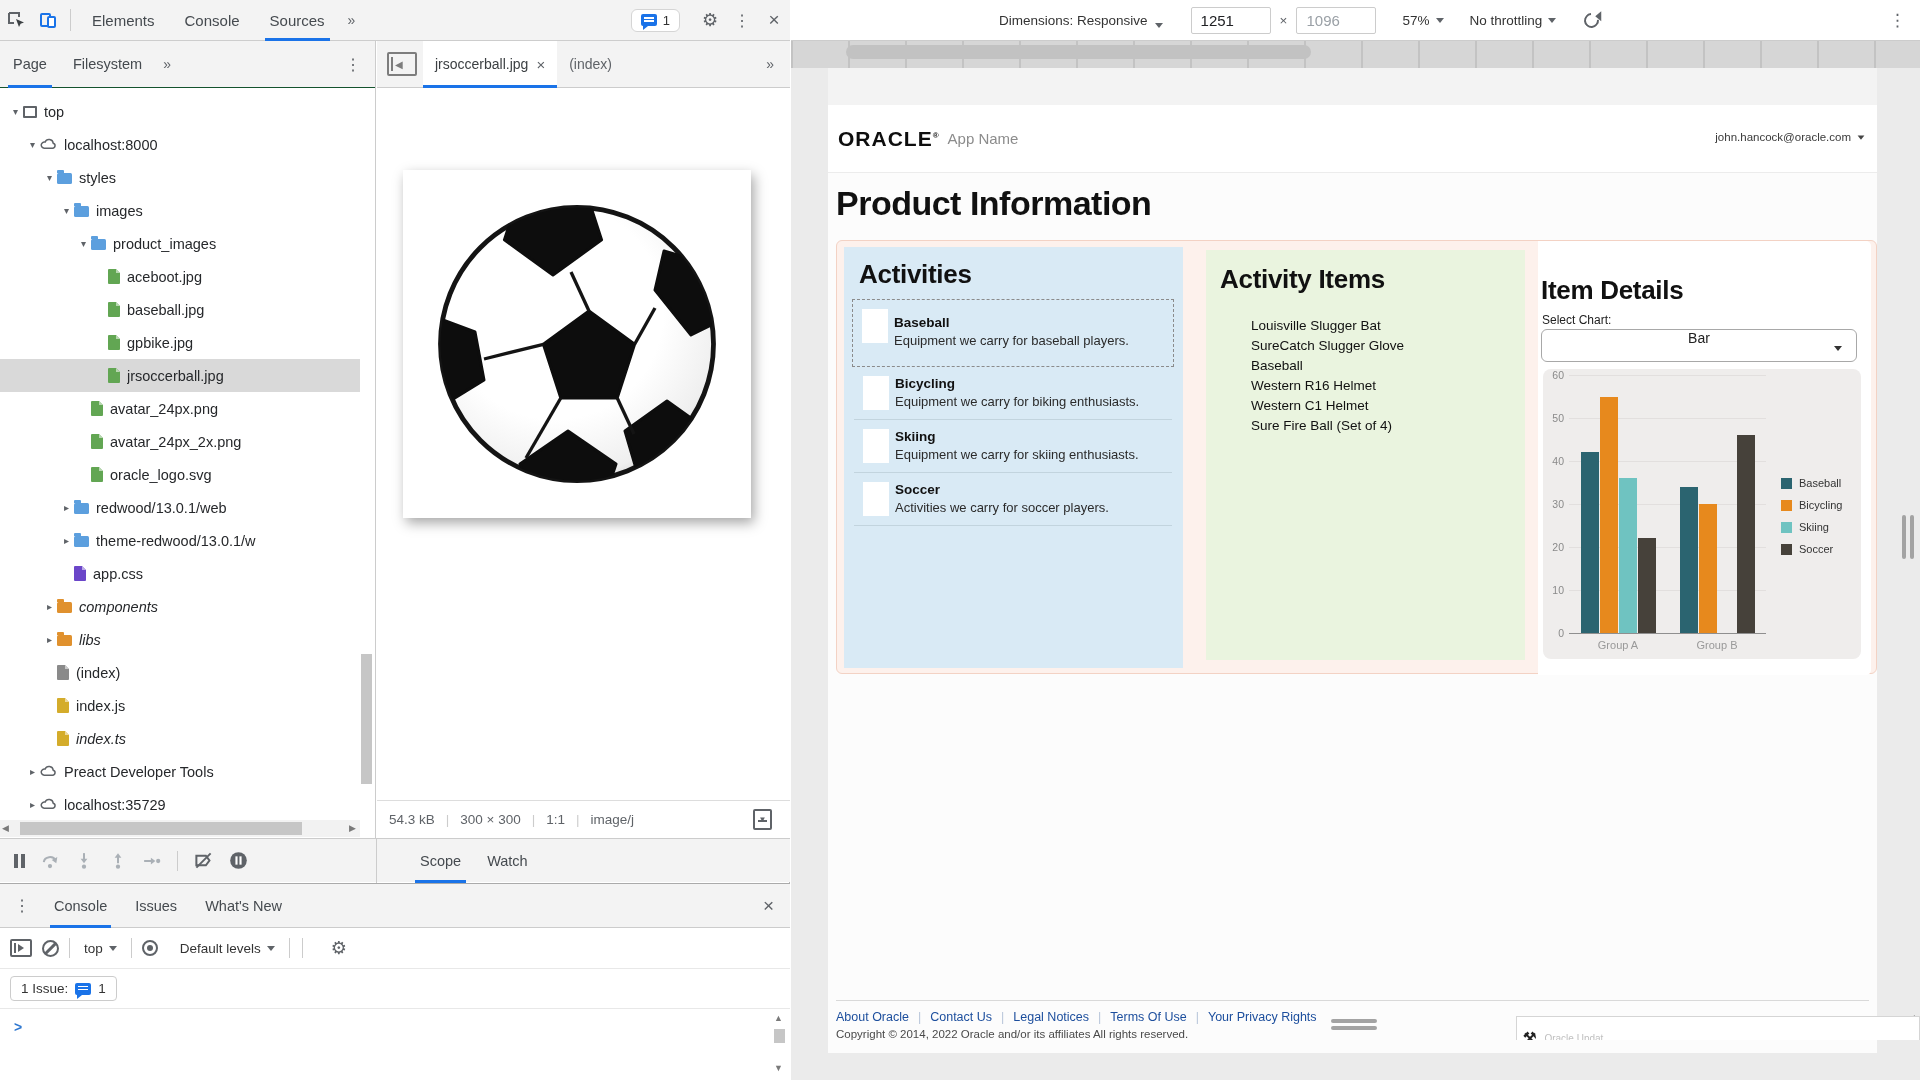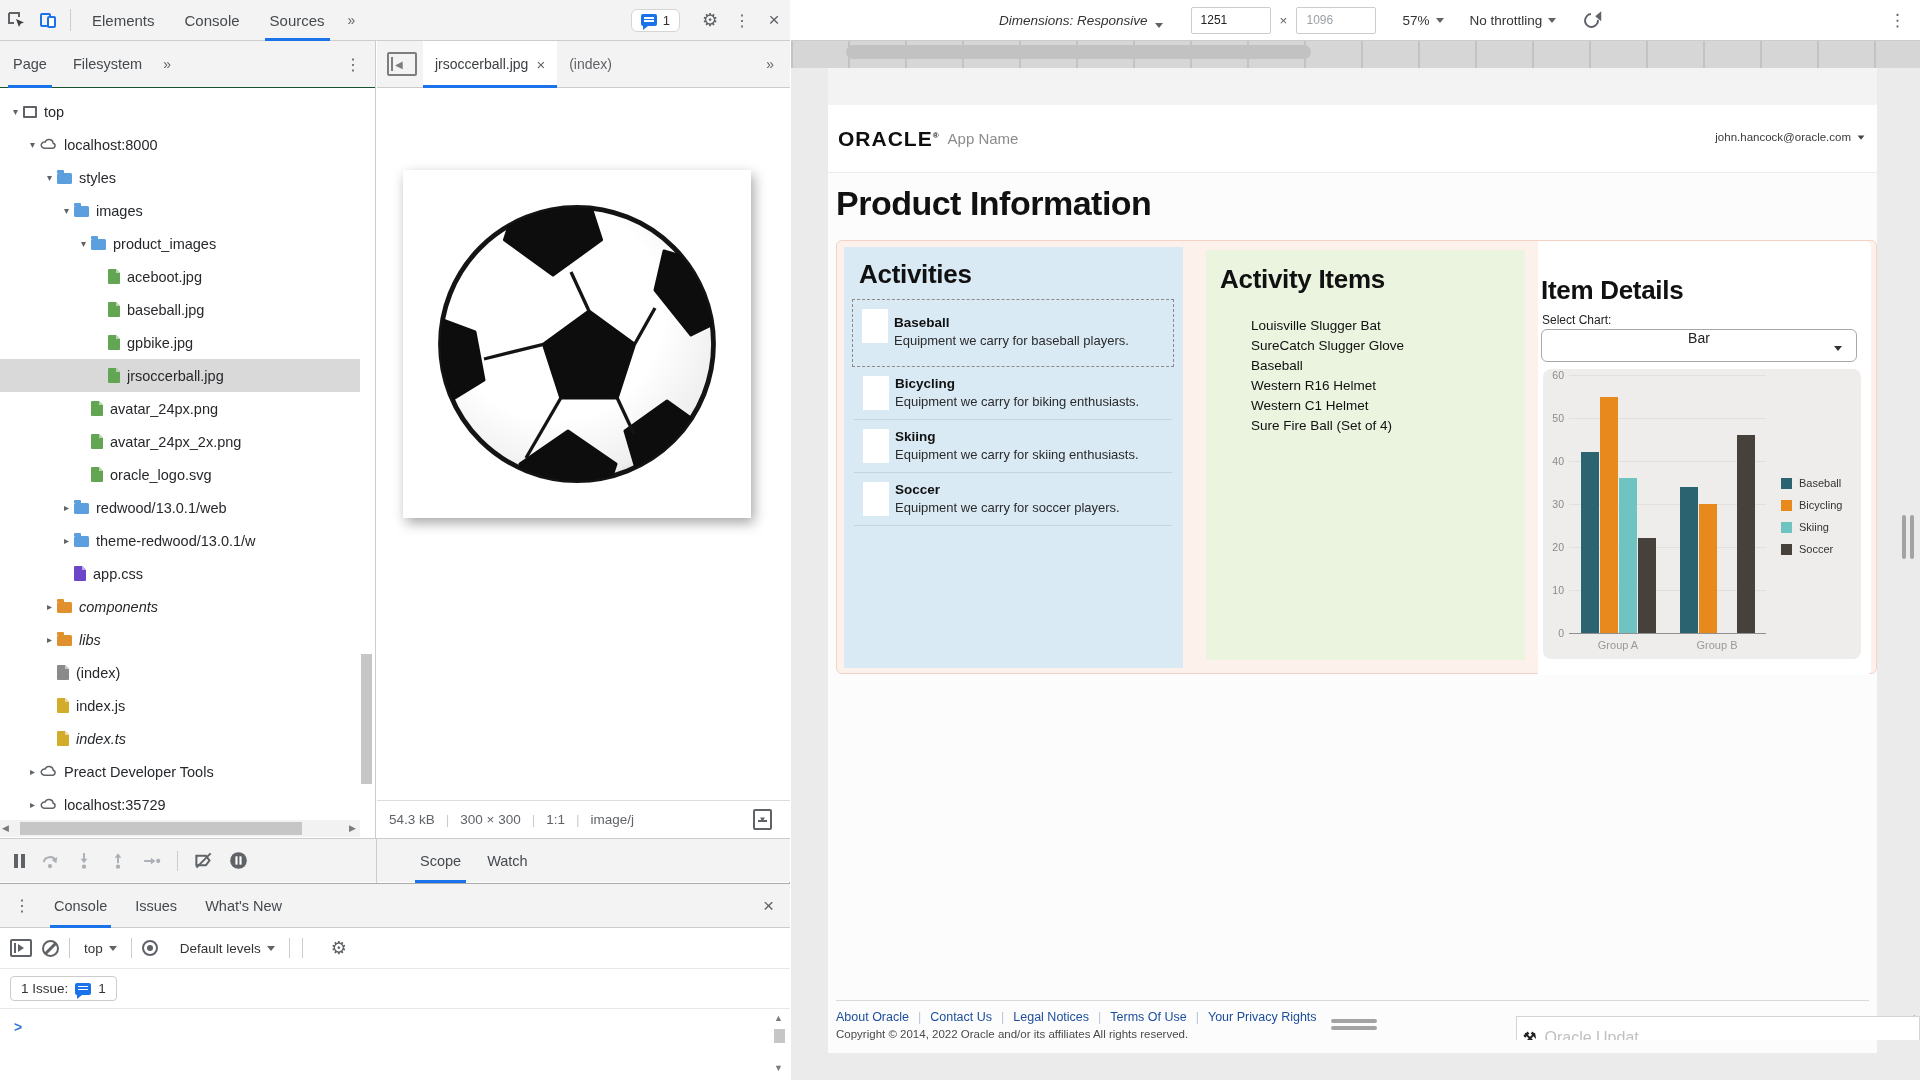--- a/index.html
+++ b/index.html
@@ -102,22 +102,22 @@
   .prompt { position:absolute; left:14px; top:10px; color:#2e77d0; font-weight:bold; font-size:14px; }
   .con-scroll { position:absolute; right:4px; top:2px; width:14px; height:64px; }
 
   .chat-ico { display:inline-block; width:16px; height:12px; background:#1a73e8; border-radius:2px; position:relative; }
   .chat-ico::after { content:""; position:absolute; left:2px; bottom:-4px; border-top:4px solid #1a73e8; border-right:5px solid transparent; }
   .chat-ico i { position:absolute; left:3px; top:3px; width:10px; height:1.5px; background:#fff; box-shadow:0 3px 0 #fff; }
 
   
   #canvas { left:791px; top:0; width:1129px; height:1080px; background:#ebebeb; }
   .dev-toolbar { left:0; top:0; width:1129px; height:41px; background:#fff; border-bottom:1px solid #ccc; display:flex; align-items:center; font-size:13.5px; color:#333; }
-  .dev-toolbar .dim-label { margin-left:208px; display:flex; align-items:flex-end; gap:7px;font-style:italic; }
-  .size-input { width:80px; height:27px; border:1px solid #ccc; border-radius:2px; font-size:12px; padding:0 9px; color:#202124; font-family:"Liberation Sans",sans-serif; background:#fff; }
+  .dev-toolbar .dim-label { margin-left:208px; display:flex; align-items:flex-end; gap:7px; }
+  .size-input { width:80px; height:27px; border:1px solid #ccc; border-radius:2px; font-size:15px; padding:0 9px; color:#202124; font-family:"Liberation Sans",sans-serif; background:#fff; }
   .size-input.dim { color:#9aa0a6; }
   .xsep { margin:0 9px; color:#5f6368; }
   .zoom-sel,.throttle-sel { display:flex; align-items:center; gap:6px; margin-left:26px; }
   .rot-ico { position:relative; width:15px; height:15px; border:2px solid #5f6368; border-radius:50%; border-top-color:transparent; transform:rotate(40deg); margin-left:28px; }
   .rot-ico::after { content:""; position:absolute; top:-5px; right:-2px; border-left:5px solid transparent; border-right:5px solid transparent; border-top:6px solid #5f6368; transform:rotate(50deg); }
   .ruler { left:0; top:41px; width:1129px; height:27px; background:#d6d6d6;
     background-image:repeating-linear-gradient(90deg,#c3c3c3 0 2px,#d6d6d6 2px 57px); }
   .ruler-tape { position:absolute; left:55px; top:4px; width:465px; height:14px; background:#c2c2c2; border-radius:7px; }
 
   .viewport { left:37px; top:68px; width:1049px; height:985px; background:#fcfcfc; overflow:hidden; }
@@ -172,21 +172,21 @@
   .right-handle i { width:4px; height:44px; background:#a3a3a3; border-radius:2px; }
   .bottom-handle { left:540px; top:1019px; width:46px; }
   .bottom-handle i { display:block; width:46px; height:4px; background:#a3a3a3; border-radius:2px; margin-bottom:3px; }
   .corner-resize { left:1100px; top:1014px; width:24px; height:22px; overflow:hidden; }
   .corner-resize i { position:absolute; width:26px; height:2px; background:#9a9a9a; transform:rotate(-45deg); }
   .corner-resize i:nth-child(1) { left:2px; top:10px; }
   .corner-resize i:nth-child(2) { left:8px; top:14px; }
   .popup-sheet { left:725px; top:1016px; width:404px; height:24px; background:#fff; border:1px solid #d5d5d5; border-bottom:none; overflow:hidden; }
   .popup-inner { position:absolute; left:6px; top:12px; display:flex; align-items:center; gap:8px; }
   .popup-glyph { font-size:15px; font-weight:bold; color:#222; }
-  .popup-text { font-size:16px; color:#c0c0c0; }
+  .popup-text { font-size:10px; color:#c0c0c0; }
 </style>
 </head>
 <body>
 
 <div id="stage">
 
   <div id="devtools" class="abs">
 
     <div class="dt-topbar">
       <span class="tb-icon">
@@ -563,21 +563,21 @@
                 <div class="ds">Equipment we carry for biking enthusiasts.</div>
               </div>
               <div class="act-item">
                 <span class="ph"></span>
                 <div class="nm">Skiing</div>
                 <div class="ds">Equipment we carry for skiing enthusiasts.</div>
               </div>
               <div class="act-item">
                 <span class="ph"></span>
                 <div class="nm">Soccer</div>
-                <div class="ds">Equipment we carry for soccer players.</div>
+                <div class="ds">Activities we carry for soccer players.</div>
               </div>
             </div>
         </div>
 
         <div class="activity-items">
           <div class="panel-title">Activity Items</div>
           <div class="ai-list" id="ai-list">
               <div>Louisville Slugger Bat</div>
               <div>SureCatch Slugger Glove</div>
               <div>Baseball</div>

